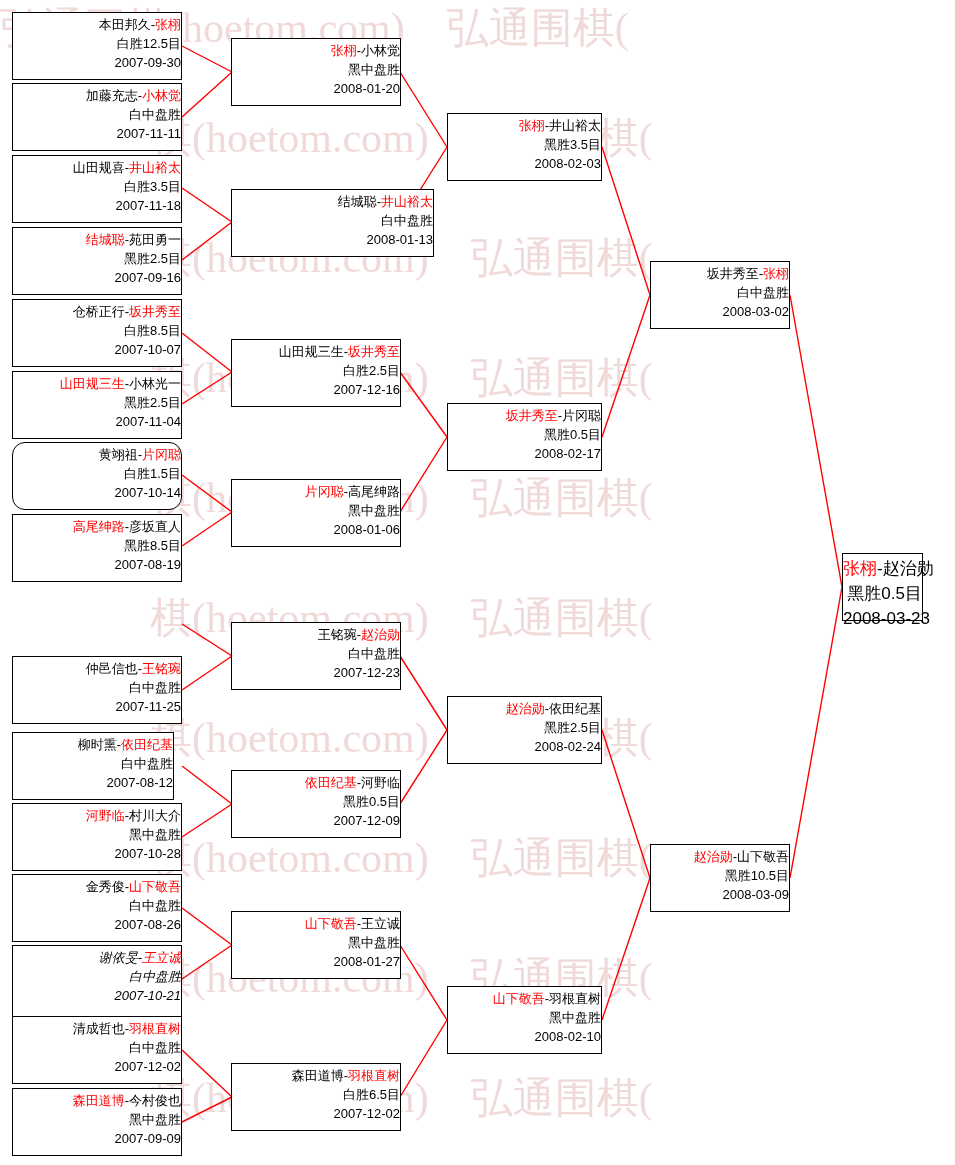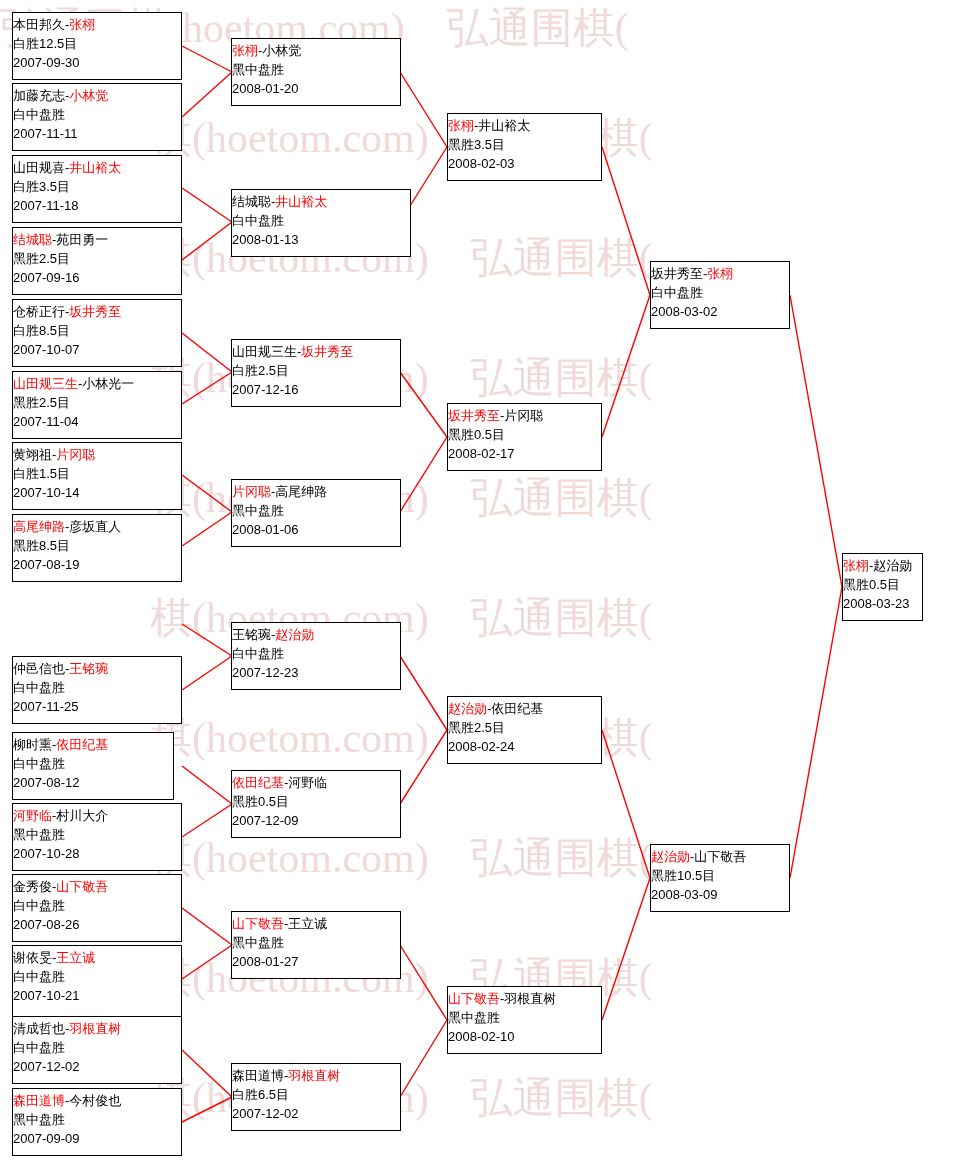--- a/index.html
+++ b/index.html
@@ -41,21 +41,21 @@
     z-index: 1;
     pointer-events: none;
   }
   
   .match {
     position: absolute;
     box-sizing: border-box;
     border: 1px solid #000000;
     background: #ffffff;
     z-index: 2;
-    text-align: left;
+    text-align: right;
     font-size: 13px;
     line-height: 1.48;
     color: #000000;
     padding-top: 2px;
     font-family: "Liberation Sans", sans-serif;
   }
   .match .players {
     white-space: nowrap;
   }
   .match .result {
@@ -161,21 +161,21 @@
     <div class="result">白胜8.5目</div>
     <div class="date">2007-10-07</div>
   </div>
 
   <div class="match" style="left:12px; top:371px; width:170px; height:68px;">
     <div class="players"><span class="win">山田规三生</span><span class="sep">-</span><span class="lose">小林光一</span></div>
     <div class="result">黑胜2.5目</div>
     <div class="date">2007-11-04</div>
   </div>
 
-  <div class="match" style="left:12px; top:442px; width:170px; height:68px;">
+  <div class="match" style="left:12px; top:442px; width:170px; height:68px;border-radius:13px;">
     <div class="players"><span class="lose">黄翊祖</span><span class="sep">-</span><span class="win">片冈聪</span></div>
     <div class="result">白胜1.5目</div>
     <div class="date">2007-10-14</div>
   </div>
 
   <div class="match" style="left:12px; top:514px; width:170px; height:68px;">
     <div class="players"><span class="win">高尾绅路</span><span class="sep">-</span><span class="lose">彦坂直人</span></div>
     <div class="result">黑胜8.5目</div>
     <div class="date">2007-08-19</div>
   </div>
@@ -198,21 +198,21 @@
     <div class="result">黑中盘胜</div>
     <div class="date">2007-10-28</div>
   </div>
 
   <div class="match" style="left:12px; top:874px; width:170px; height:68px;">
     <div class="players"><span class="lose">金秀俊</span><span class="sep">-</span><span class="win">山下敬吾</span></div>
     <div class="result">白中盘胜</div>
     <div class="date">2007-08-26</div>
   </div>
 
-  <div class="match" style="left:12px; top:945px; width:170px; height:73px;">
+  <div class="match" style="left:12px; top:945px; width:170px; height:73px;font-style:italic;">
     <div class="players"><span class="lose">谢依旻</span><span class="sep">-</span><span class="win">王立诚</span></div>
     <div class="result">白中盘胜</div>
     <div class="date">2007-10-21</div>
   </div>
 
   <div class="match" style="left:12px; top:1016px; width:170px; height:68px;">
     <div class="players"><span class="lose">清成哲也</span><span class="sep">-</span><span class="win">羽根直树</span></div>
     <div class="result">白中盘胜</div>
     <div class="date">2007-12-02</div>
   </div>
@@ -222,21 +222,21 @@
     <div class="result">黑中盘胜</div>
     <div class="date">2007-09-09</div>
   </div>
 
   <div class="match" style="left:231px; top:38px; width:170px; height:68px;">
     <div class="players"><span class="win">张栩</span><span class="sep">-</span><span class="lose">小林觉</span></div>
     <div class="result">黑中盘胜</div>
     <div class="date">2008-01-20</div>
   </div>
 
-  <div class="match" style="left:231px; top:189px; width:180px; height:68px;">
+  <div class="match" style="left:231px; top:189px; width:203px; height:68px;">
     <div class="players"><span class="lose">结城聪</span><span class="sep">-</span><span class="win">井山裕太</span></div>
     <div class="result">白中盘胜</div>
     <div class="date">2008-01-13</div>
   </div>
 
   <div class="match" style="left:231px; top:339px; width:170px; height:68px;">
     <div class="players"><span class="lose">山田规三生</span><span class="sep">-</span><span class="win">坂井秀至</span></div>
     <div class="result">白胜2.5目</div>
     <div class="date">2007-12-16</div>
   </div>
@@ -300,19 +300,19 @@
     <div class="result">白中盘胜</div>
     <div class="date">2008-03-02</div>
   </div>
 
   <div class="match" style="left:650px; top:844px; width:140px; height:68px;">
     <div class="players"><span class="win">赵治勋</span><span class="sep">-</span><span class="lose">山下敬吾</span></div>
     <div class="result">黑胜10.5目</div>
     <div class="date">2008-03-09</div>
   </div>
 
-  <div class="match" style="left:842px; top:553px; width:81px; height:68px; font-size:13px;">
+  <div class="match" style="left:842px; top:553px; width:81px; height:68px; font-size:17px;">
     <div class="players"><span class="win">张栩</span><span class="sep">-</span><span class="lose">赵治勋</span></div>
     <div class="result">黑胜0.5目</div>
     <div class="date">2008-03-23</div>
   </div>
 
 </div>
 
 </body></html>

